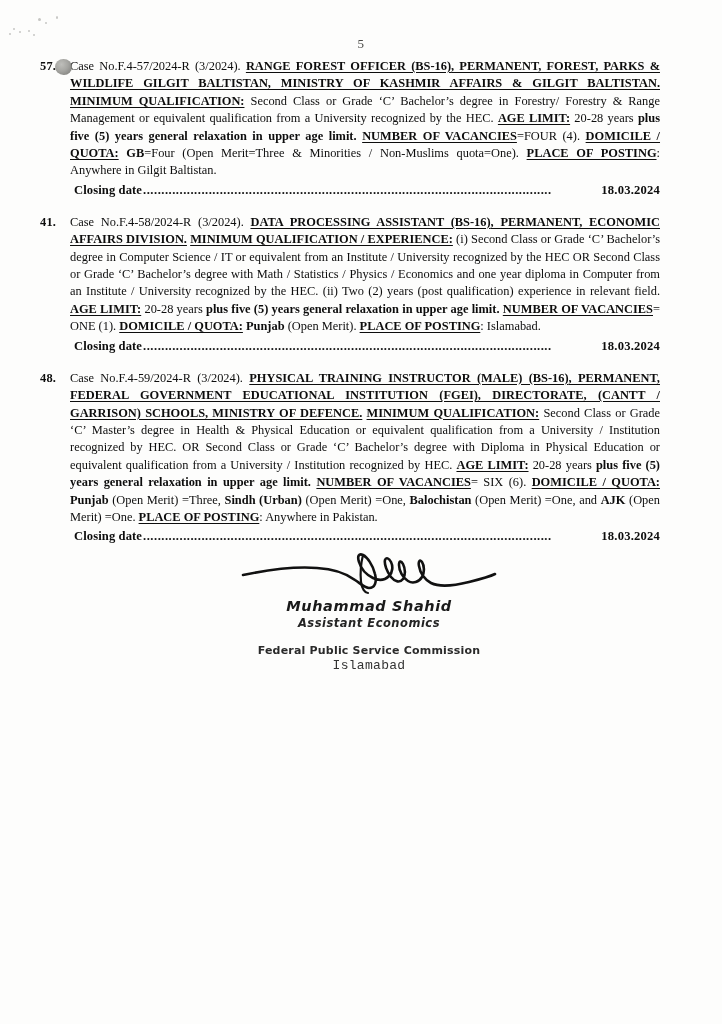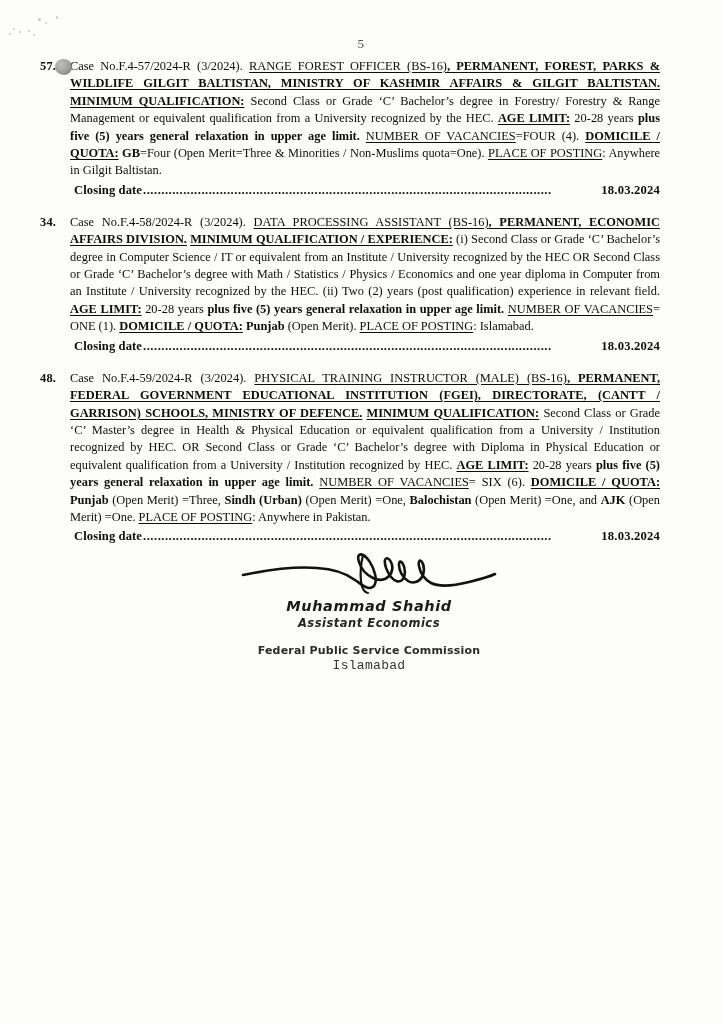--- a/index.html
+++ b/index.html
@@ -71,21 +71,21 @@
     text-justify: inter-word;
     hyphens: none;
   }
   .entry-body .para {
     margin: 0;
     text-align: justify;
     text-align-last: left;
   }
   b, .b { font-weight: bold; }
   .u { text-decoration: underline; text-underline-offset: 1.5px; font-weight: bold; }
-  .bu { font-weight: normal; text-decoration: underline; text-underline-offset: 1.5px; }
+  .bu { font-weight: bold; text-decoration: underline; text-underline-offset: 1.5px; }
   
   .closing-row {
     display: flex;
     align-items: baseline;
     font-weight: bold;
     font-size: 12.6px;
     line-height: 19px;
     margin-top: 1px;
     padding-left: 4px;
   }
@@ -185,21 +185,21 @@
         <p class="para"><span>Case No.F.4-57/2024-R  (3/2024).</span> <span class="bu">RANGE FOREST OFFICER (BS-16)</span><span class="u">, PERMANENT, FOREST, PARKS &amp; WILDLIFE GILGIT BALTISTAN, MINISTRY OF KASHMIR AFFAIRS &amp; GILGIT BALTISTAN.</span> <span class="u">MINIMUM QUALIFICATION:</span><span>  Second Class or Grade ‘C’ Bachelor’s degree in Forestry/ Forestry &amp; Range Management or equivalent qualification from a University recognized by the HEC. </span><span class="u">AGE LIMIT:</span><span> 20-28 years </span><span class="b">plus five (5) years general relaxation in upper age limit.</span> <span class="bu">NUMBER OF VACANCIES</span><span>=FOUR (4). </span><span class="u">DOMICILE / QUOTA:</span><span class="b"> GB</span><span>=Four (Open Merit=Three &amp; Minorities / Non-Muslims quota=One). </span><span class="bu">PLACE OF POSTING</span><span>: Anywhere in Gilgit Baltistan.</span></p>
         <div class="closing-row">
           <span class="closing-label">Closing date</span>
             <span class="closing-dots">................................................................................................................</span>
             <span class="closing-date">18.03.2024</span>
         </div>
       </div>
     </div>
 
     <div class="entry">
-      <div class="entry-number">34.</div>
+      <div class="entry-number">41.</div>
       <div class="entry-body">
         <p class="para"><span>Case No.F.4-58/2024-R  (3/2024).</span> <span class="bu">DATA PROCESSING ASSISTANT (BS-16)</span><span class="u">, PERMANENT, ECONOMIC AFFAIRS DIVISION.</span> <span class="u">MINIMUM QUALIFICATION / EXPERIENCE:</span><span> (i) Second Class or Grade ‘C’ Bachelor’s degree in Computer Science / IT or equivalent from an Institute / University recognized by the HEC OR Second Class or Grade ‘C’ Bachelor’s degree with Math / Statistics / Physics / Economics and one year diploma in Computer from an Institute / University recognized by the HEC. (ii) Two (2) years  (post qualification)  experience in relevant field.  </span><span class="u">AGE LIMIT:</span><span> 20-28 years </span><span class="b">plus five (5) years general relaxation in upper age limit.</span> <span class="bu">NUMBER OF VACANCIES</span><span>= ONE (1). </span><span class="u">DOMICILE / QUOTA:</span><span class="b"> Punjab</span><span> (Open Merit). </span><span class="bu">PLACE OF POSTING</span><span>: Islamabad.</span></p>
         <div class="closing-row">
           <span class="closing-label">Closing date</span>
             <span class="closing-dots">................................................................................................................</span>
             <span class="closing-date">18.03.2024</span>
         </div>
       </div>
     </div>
 

